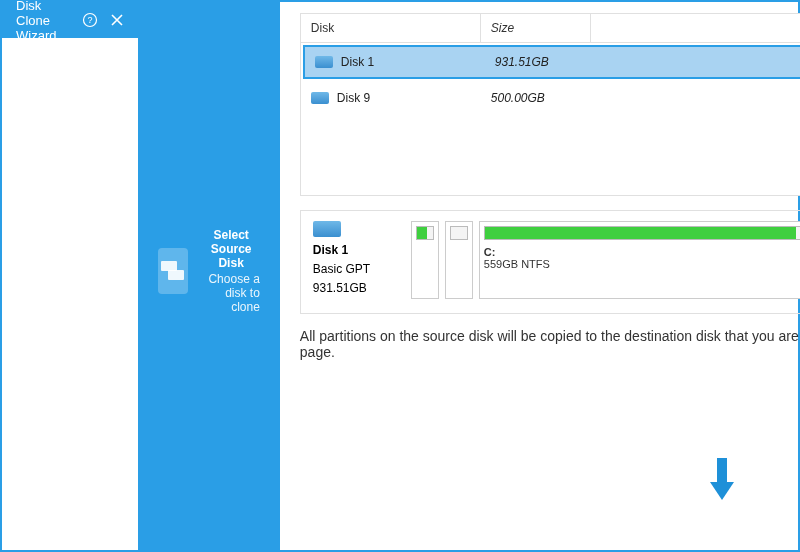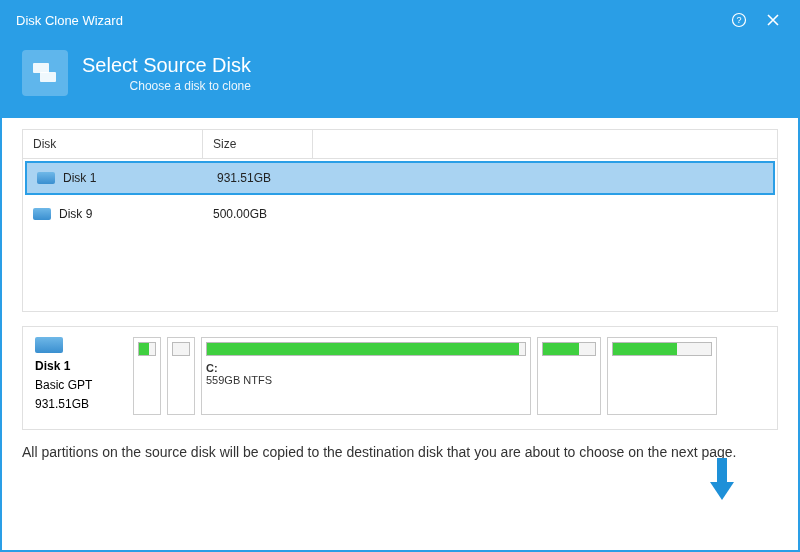--- a/index.html
+++ b/index.html
@@ -1,30 +1,30 @@
 <!DOCTYPE html>
 <html><head>
 <meta charset="utf-8">
 <style>
   * { box-sizing: border-box; margin: 0; padding: 0; font-family: "Segoe UI", Tahoma, sans-serif; }
   body { background: #fff; width: 800px; height: 552px; overflow: hidden; }
-  .window { width: 800px; height: 552px; border: 2px solid #2a9ee6; background: #fff; display: flex; flex-direction: column; }
+  .window { width: 800px; height: 552px; border: 2px solid #2a9ee6; background: #fff; display: flex; flex-direction: row; }
   .titlebar { height: 36px; background: #2a9ee6; color: #fff; display: flex; align-items: center; padding: 0 14px; font-size: 13px; }
   .titlebar .spacer { flex: 1; }
   .titlebar .tbicon { width: 22px; height: 22px; display: flex; align-items: center; justify-content: center; cursor: pointer; margin-left: 12px; }
   .header { background: #2a9ee6; color: #fff; padding: 12px 20px 22px 20px; display: flex; align-items: center; }
   .header .hicon { width: 46px; height: 46px; background: rgba(255,255,255,0.25); border-radius: 4px; display: flex; align-items: center; justify-content: center; margin-right: 14px; }
-  .header h1 { font-size: 20px; font-weight: 400; }
+  .header h1 { font-size: 12px; font-weight: 700; text-align: center; }
   .header .sub { font-size: 12px; opacity: 0.9; margin-top: 2px; text-align: right; }
   .content { flex: 1; padding: 0 20px; display: flex; flex-direction: column; }
   .table { border: 1px solid #e0e0e0; flex: 0 0 auto; background: #fff; margin-top: 11px; }
   .thead { display: flex; border-bottom: 1px solid #e0e0e0; font-size: 12px; color: #333; }
   .thead > div { padding: 7px 10px; border-right: 1px solid #e0e0e0; }
   .col-disk { width: 180px; }
-  .col-size { width: 110px; }
+  .col-size { width: 110px; font-style: italic; }
   .col-model { flex: 1; border-right: none !important; }
   .tbody { height: 150px; }
   .trow { display: flex; align-items: center; font-size: 12px; color: #222; height: 34px; }
   .trow.selected { background: #a9d3f2; border: 2px solid #2a9ee6; margin: 2px; }
   .trow > div { padding: 0 10px; display: flex; align-items: center; }
   .diskicon { width: 18px; height: 12px; border-radius: 2px; margin-right: 8px; flex-shrink: 0; }
   .di-blue { background: linear-gradient(#6fb8e8,#3a8fd0); }
   .partpanel { border: 1px solid #e0e0e0; margin-top: 14px; padding: 10px 12px 14px 12px; display: flex; gap: 8px; }
   .diskinfo { width: 90px; font-size: 12px; line-height: 1.6; }
   .diskinfo .dname { font-weight: 700; }

